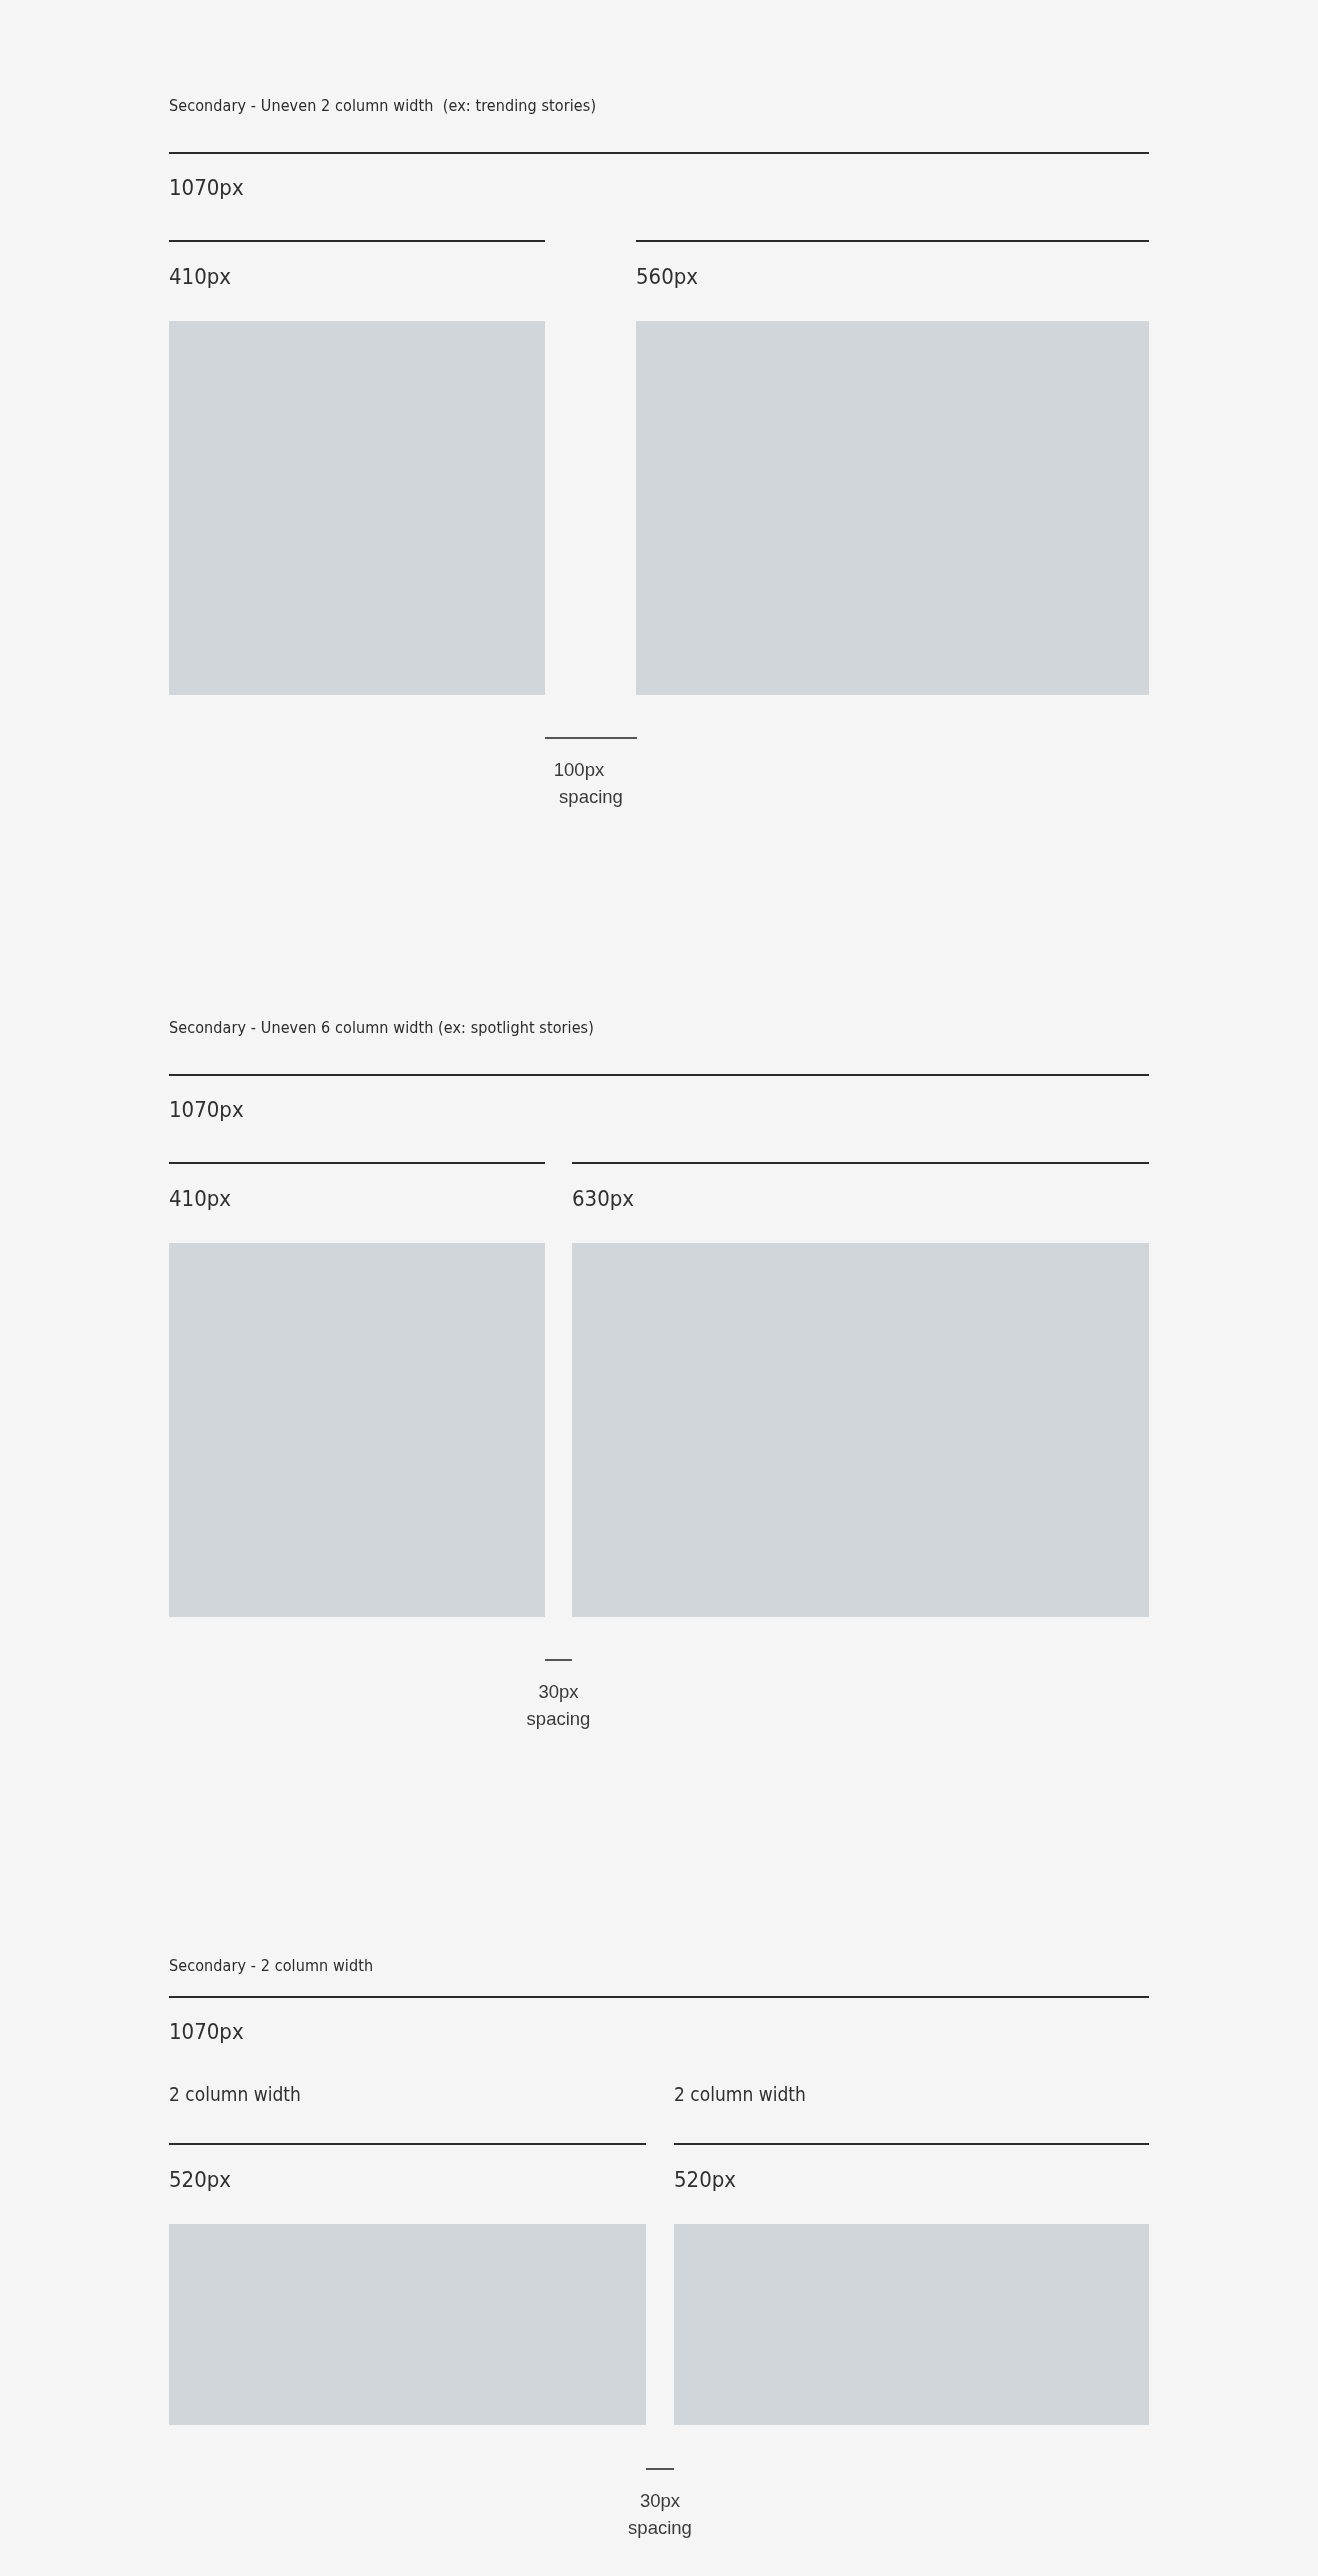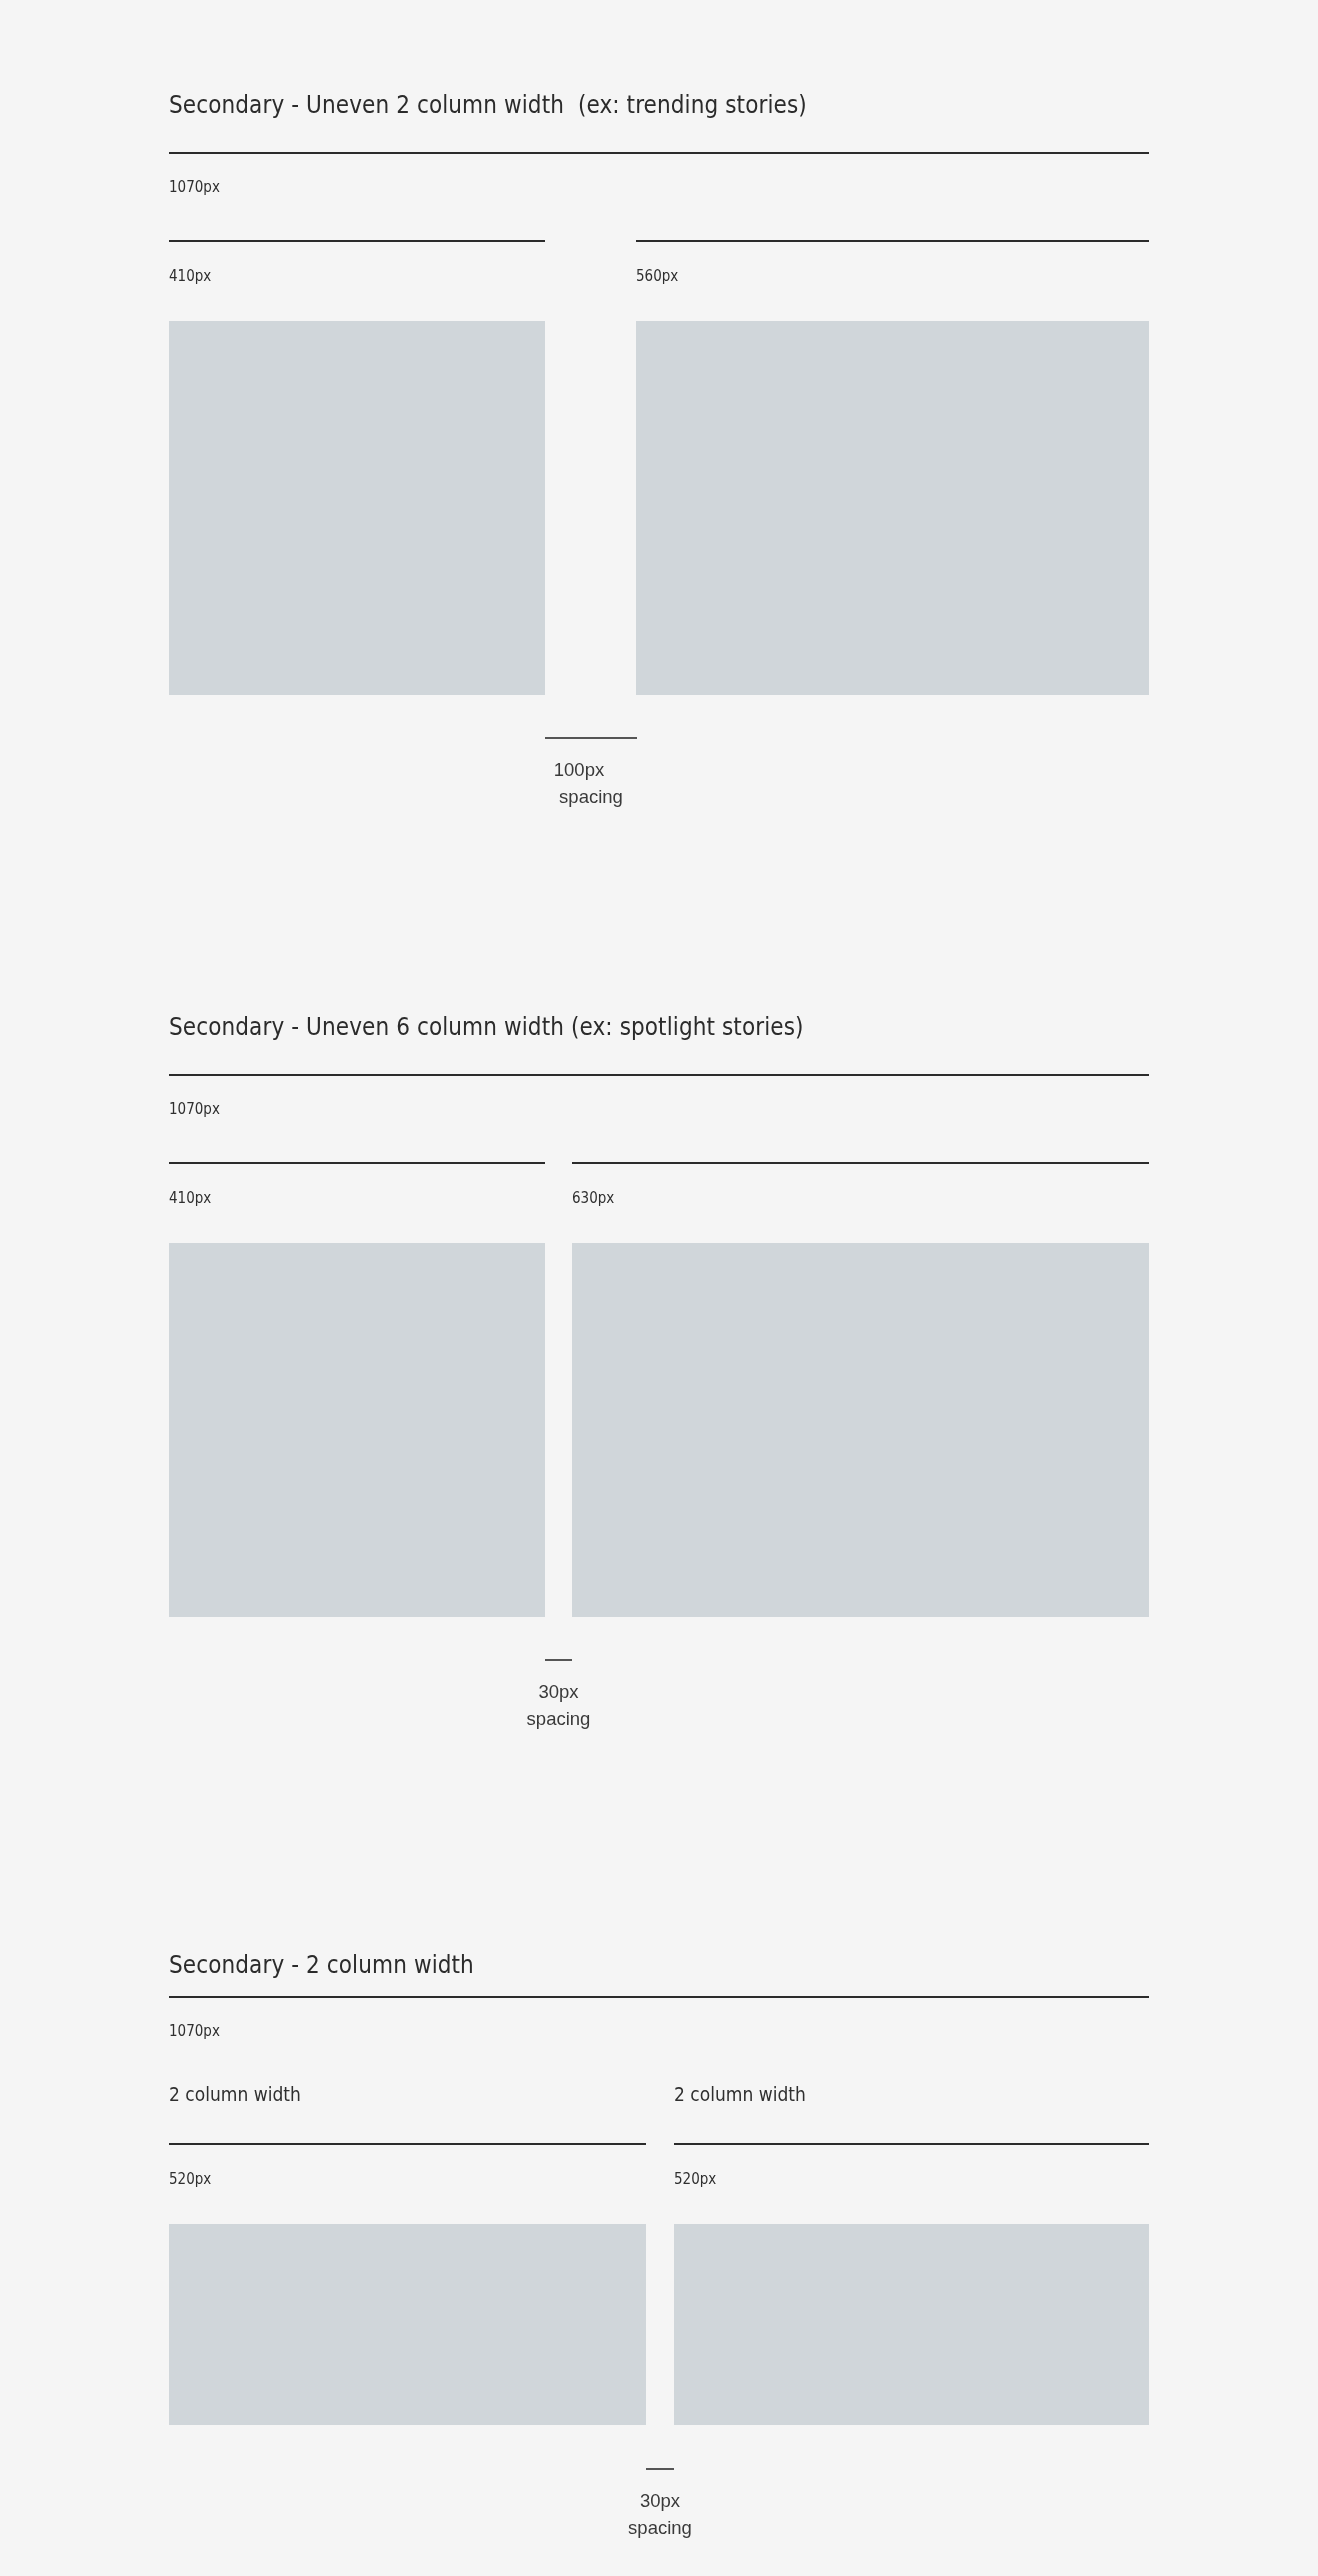--- a/index.html
+++ b/index.html
@@ -29,31 +29,31 @@
   .section {
     position: absolute;
     left: 169px;
     width: 980px;
   }
 
   
   .sec-title {
     font-family: "Liberation Sans Narrow", "DejaVu Sans Condensed", "Liberation Sans", sans-serif;
     font-stretch: condensed;
-    font-size: 24px;
+    font-size: 16px;
     line-height: 25px;
     color: #2b2b2b;
     letter-spacing: 0.1px;
     white-space: pre;
     margin: 0;
   }
   .dim-label {
     font-family: "Liberation Sans Narrow", "DejaVu Sans Condensed", "Liberation Sans", sans-serif;
     font-stretch: condensed;
-    font-size: 15px;
+    font-size: 22px;
     line-height: 23px;
     color: #2f2f2f;
     white-space: pre;
     margin: 0;
   }
   .col-name {
     font-family: "Liberation Sans Narrow", "DejaVu Sans Condensed", "Liberation Sans", sans-serif;
     font-stretch: condensed;
     font-size: 19px;
     line-height: 23px;

